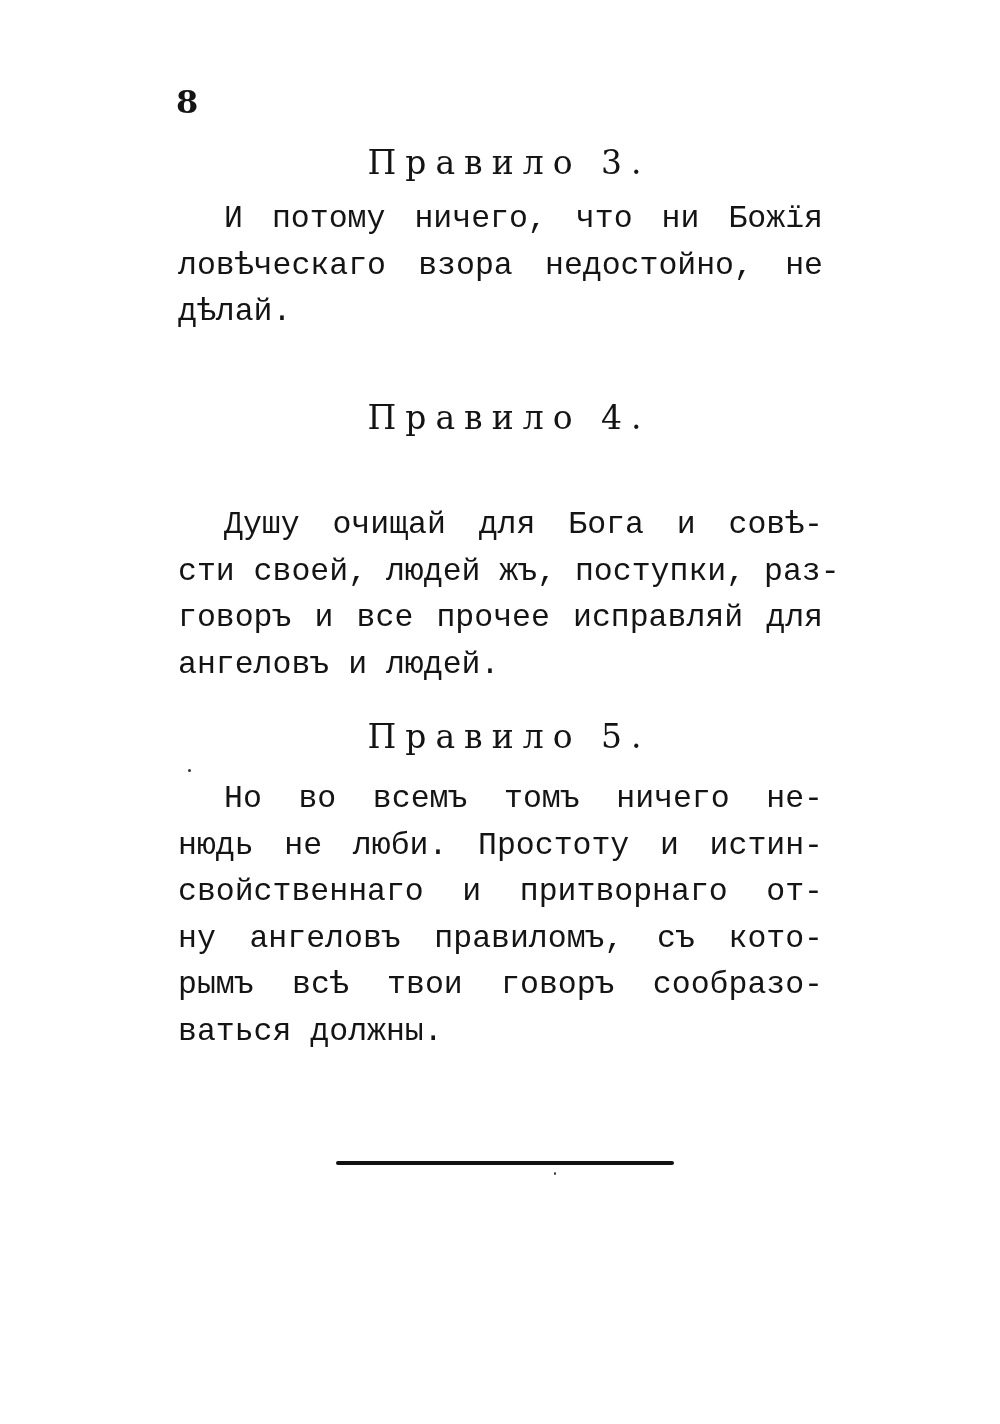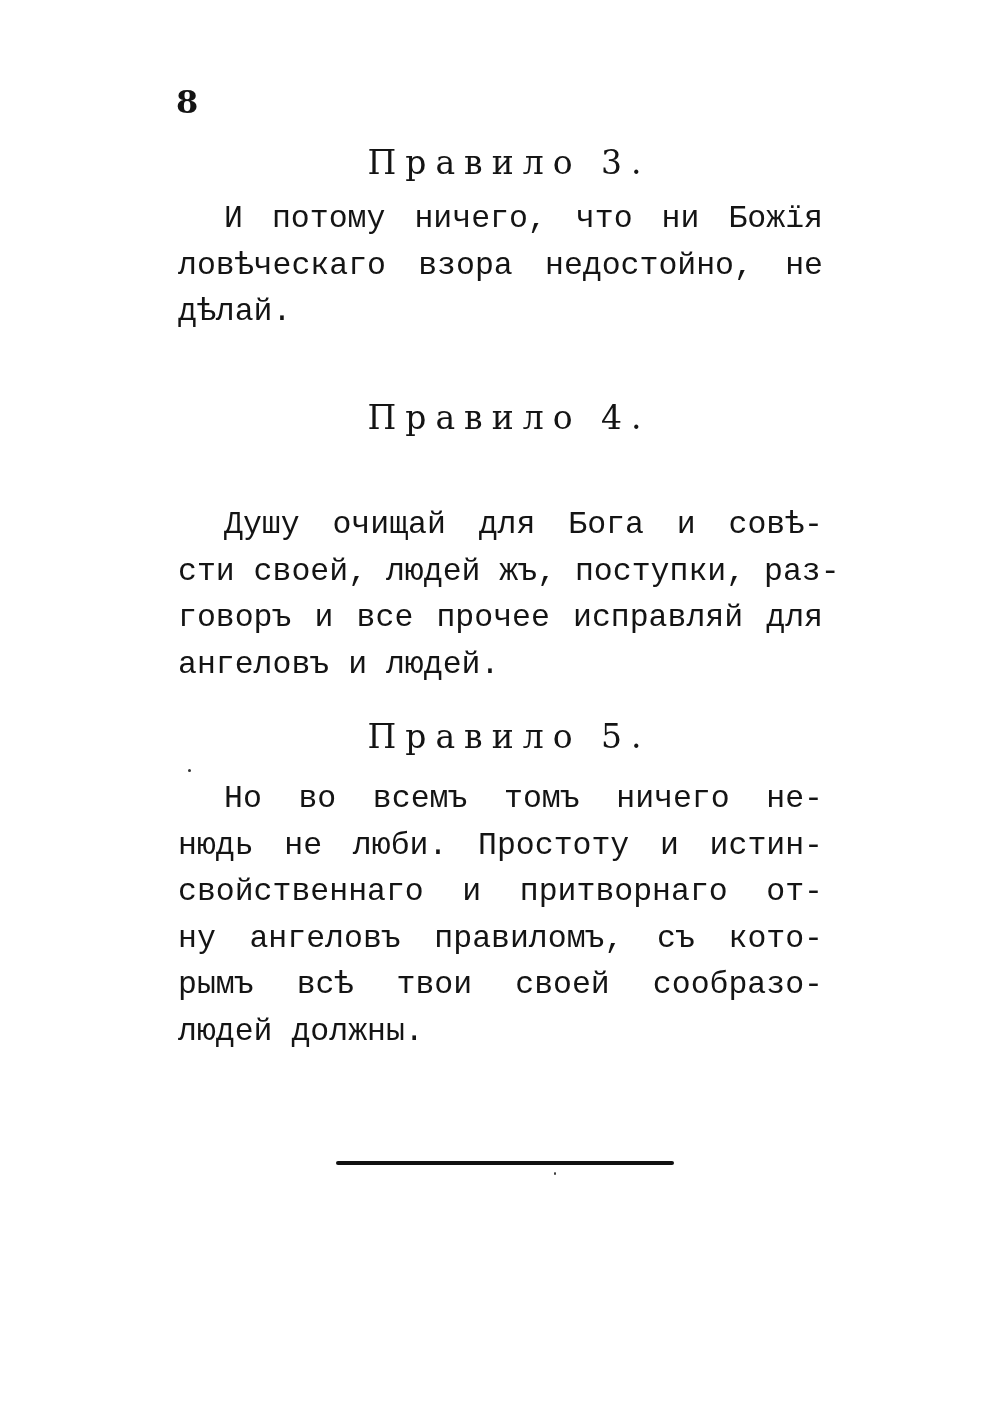--- a/index.html
+++ b/index.html
@@ -101,22 +101,22 @@
     <span class="line">говоръ и все прочее исправляй для</span>
     <span class="line last">ангеловъ и людей.</span>
   </div>
 
   <div class="rule-heading" style="top:720px;">Правило 5.</div>
   <div class="rule-body" style="top:776px;">
     <span class="line indent">Но во всемъ томъ ничего не-</span>
     <span class="line">нюдь не люби. Простоту и истин-</span>
     <span class="line">свойственнаго и притворнаго от-</span>
     <span class="line">ну ангеловъ правиломъ, съ кото-</span>
-    <span class="line">рымъ всѣ твои своей сообразо-</span>
-    <span class="line last">людей должны.</span>
+    <span class="line">рымъ всѣ твои говоръ сообразо-</span>
+    <span class="line last">ваться должны.</span>
   </div>
 
   <div class="speck" style="left:188px; top:769px;"></div>
 
   <div class="divider"></div>
   <div class="speck" style="left:554px; top:1172px; width:2px; height:3px;"></div>
 
 </div>
 
 </body></html>

